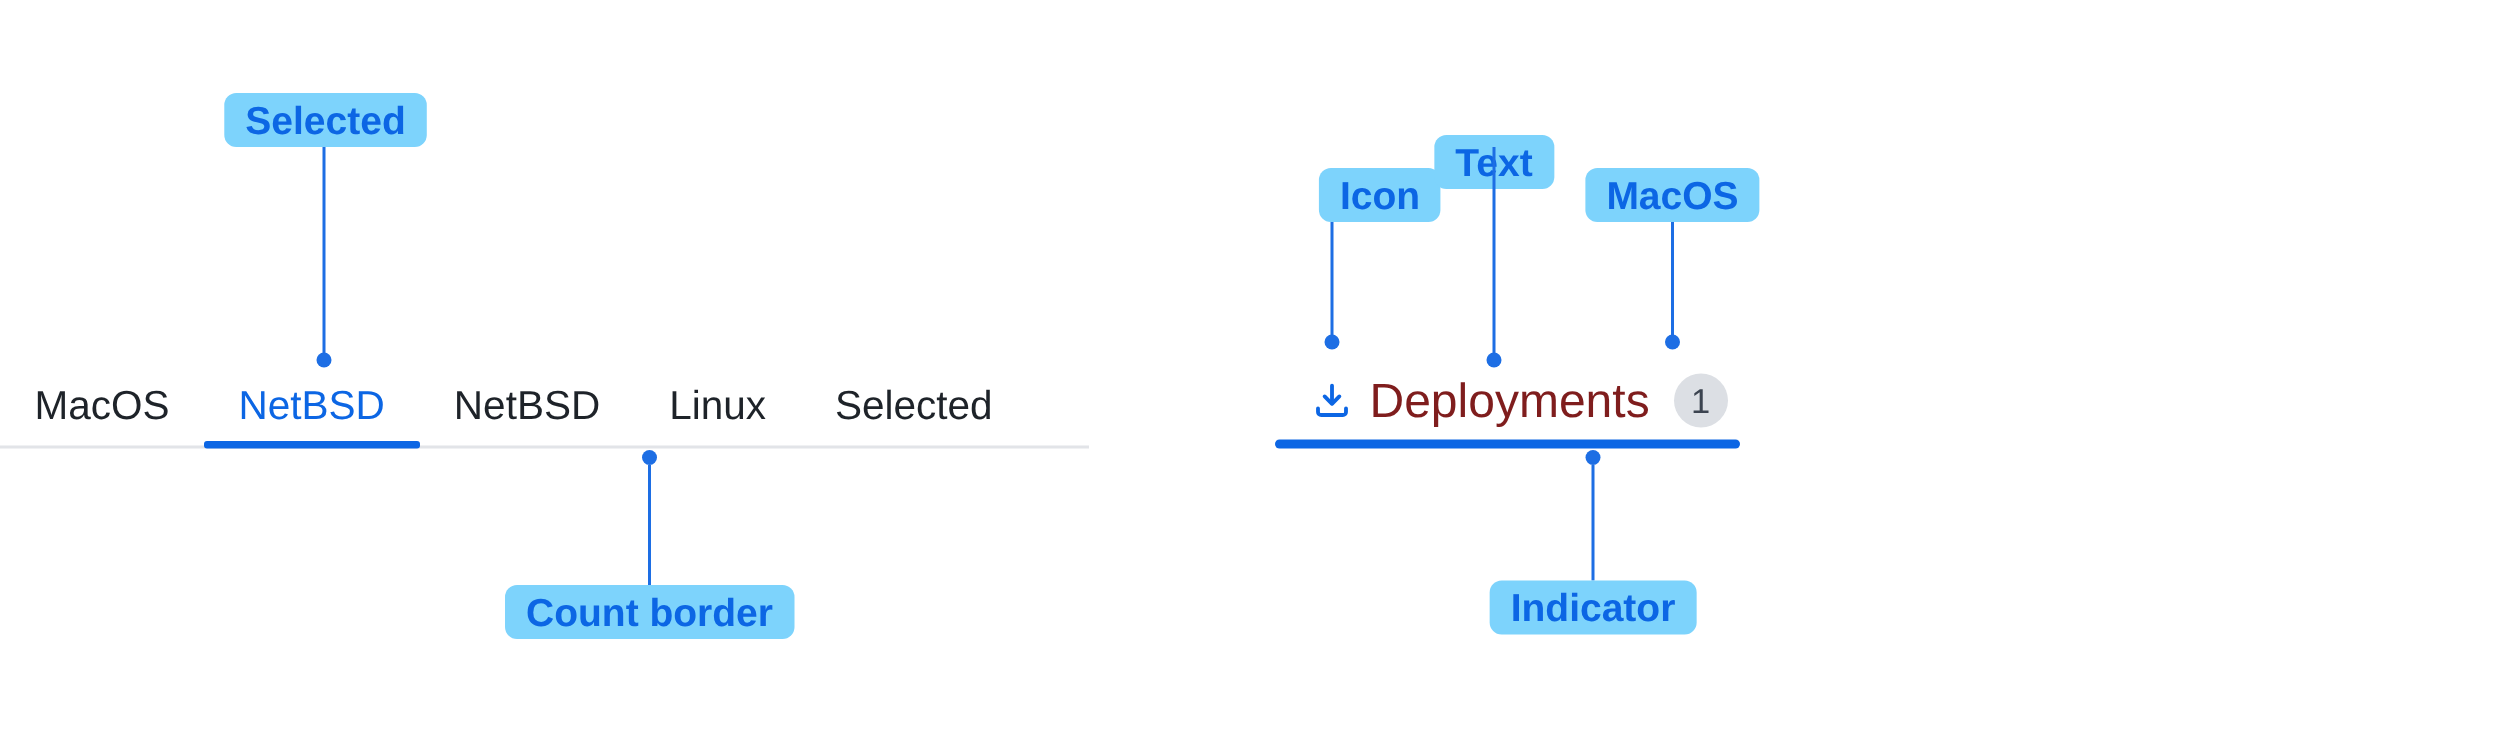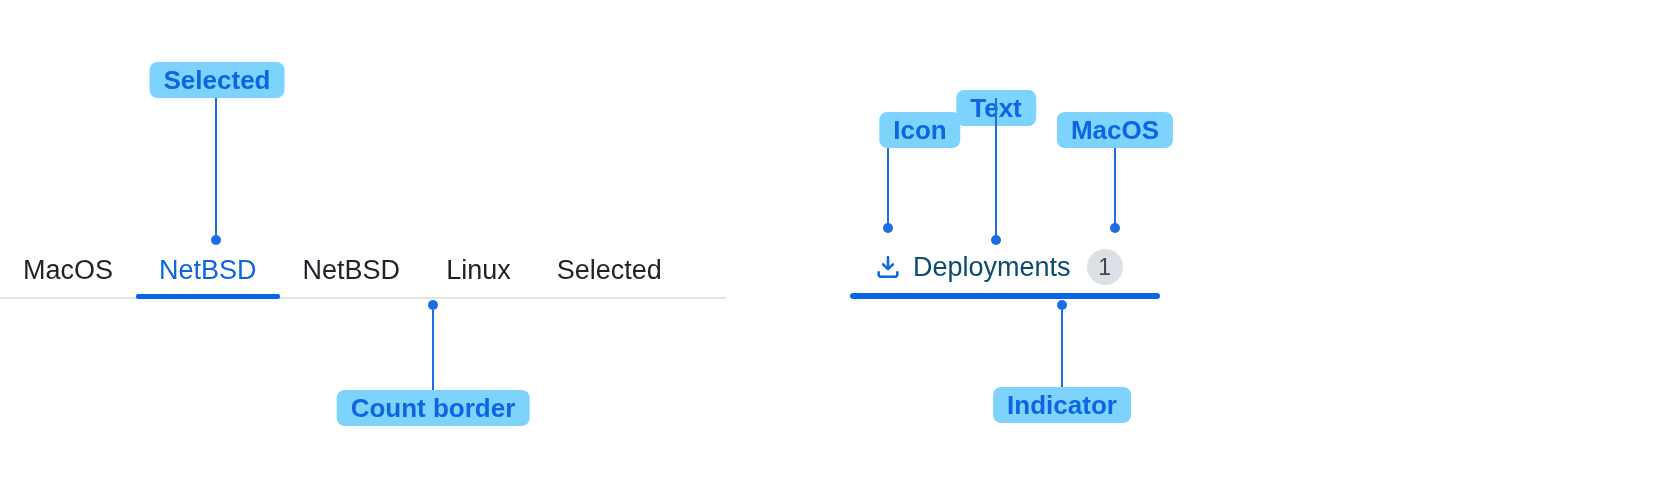--- a/index.html
+++ b/index.html
@@ -80,23 +80,23 @@
     height: 48px;
     cursor: pointer;
   }
   .dl-icon {
     display: inline-flex;
     width: 28px;
     height: 28px;
     margin-right: 11px;
   }
   .single-tab-label {
-    font-size: 27px;
+    font-size: 32px;
     font-weight: 500;
-    color: #0c4a6e;
+    color: #7f1d1d;
   }
   .badge {
     margin-left: 16px;
     width: 36px;
     height: 36px;
     border-radius: 50%;
     background: #DCDFE4;
     color: #3C4450;
     font-size: 23px;
     font-weight: 500;

